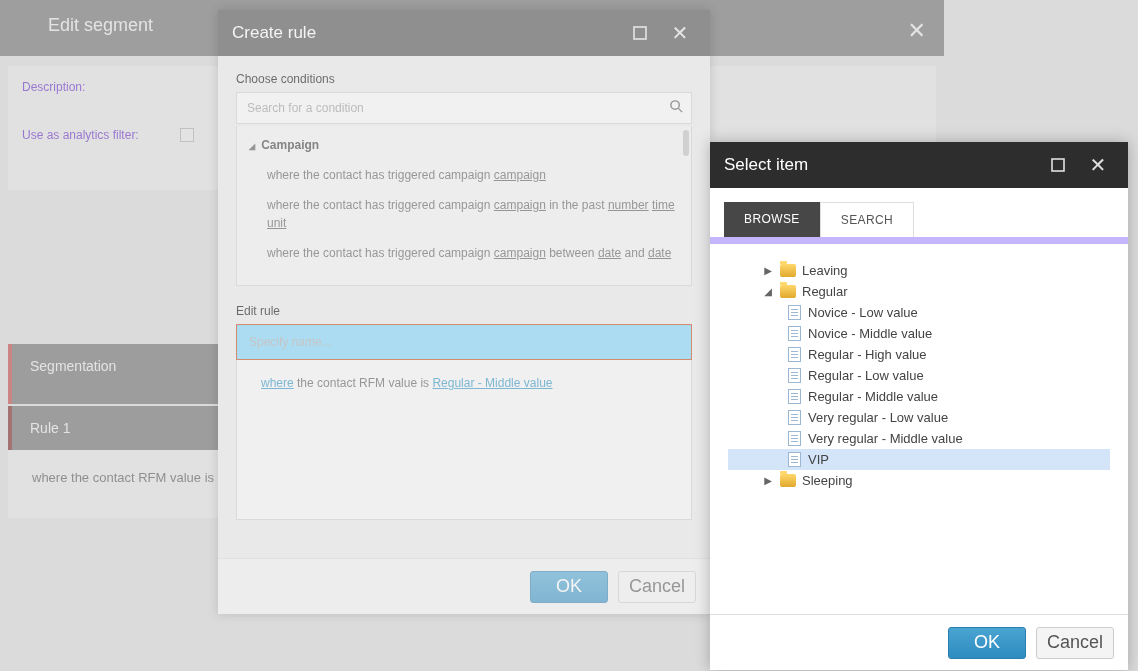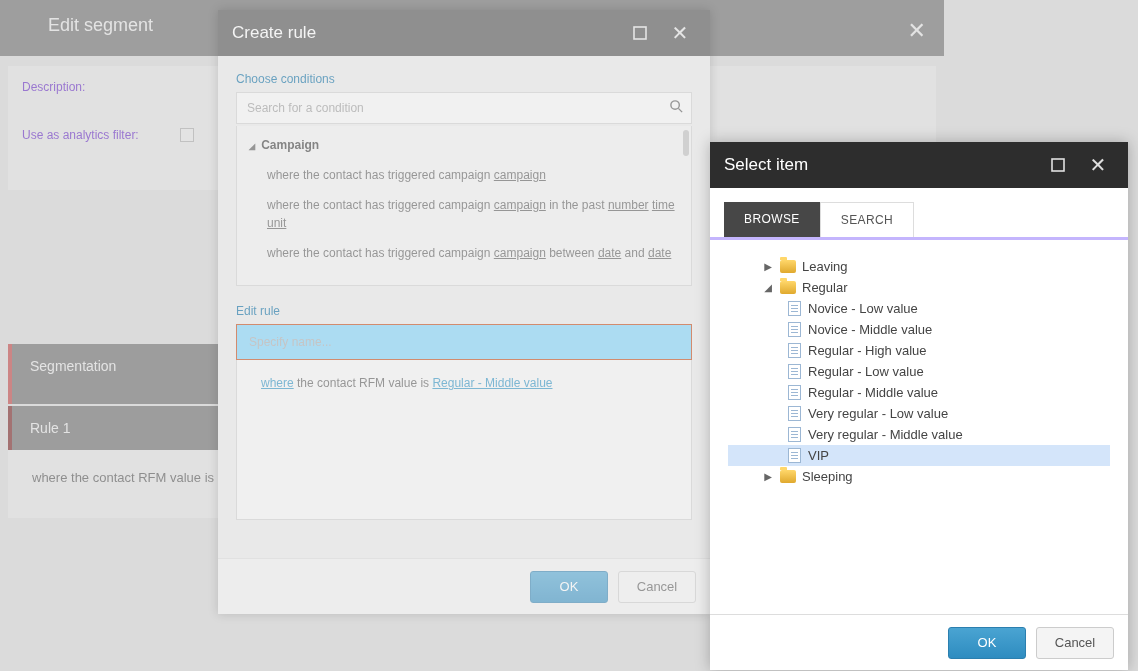--- a/index.html
+++ b/index.html
@@ -20,49 +20,49 @@
   .bg-tab.rule { top: 406px; background: #737373; border-left: 4px solid #7f1d1d; }
   .bg-rule-body { position: absolute; left: 8px; top: 450px; width: 928px; height: 68px; background: #fafafa; padding: 20px 24px; color: #555; font-size: 13px; }
   .bg-overlay { position: absolute; inset: 0; background: rgba(200,200,200,0.5); }
 
   
   .dlg1 { position: absolute; left: 218px; top: 10px; width: 492px; height: 604px; background: #ececec; box-shadow: 0 0 10px rgba(0,0,0,0.15); display: flex; flex-direction: column; }
   .dlg-hdr { height: 46px; background: #474747; color: #fff; display: flex; align-items: center; padding: 0 14px; }
   .dlg-hdr .title { font-size: 17px; font-weight: 400; flex: 1; }
   .dlg-hdr .hicon { width: 32px; text-align: center; font-size: 18px; cursor: pointer; opacity: 0.85; }
   .dlg-body { padding: 16px 18px; flex: 1; overflow: hidden; }
-  .sect-lbl { font-size: 12px; color: #0369a1; margin-bottom: 6px; }
+  .sect-lbl { font-size: 12px; color: #000000; margin-bottom: 6px; }
   .search-row { position: relative; margin-bottom: 2px; }
   .search-inp { width: 100%; height: 32px; border: 1px solid #cfcfcf; padding: 0 30px 0 10px; font-size: 12px; color: #333; background: #fafafa; }
   .search-inp::placeholder { color: #999; }
   .search-icn { position: absolute; right: 8px; top: 7px; font-size: 15px; color: #666; }
   .cond-box { border: 1px solid #d0d0d0; border-top: none; background: #f3f3f3; height: 160px; padding: 8px 10px; position: relative; overflow: hidden; }
   .cond-group { font-weight: 600; font-size: 12px; color: #333; margin: 4px 0 8px 2px; }
   .cond-group::before { content: "◢"; display: inline-block; transform: rotate(0deg); font-size: 8px; margin-right: 6px; color: #555; }
   .cond-item { font-size: 12px; color: #555; padding: 6px 0 6px 20px; line-height: 1.5; }
   .cond-item .u { text-decoration: underline; }
   .scroll-stub { position: absolute; right: 2px; top: 4px; width: 6px; height: 26px; background: #bdbdbd; border-radius: 3px; }
   .edit-rule-lbl { margin-top: 18px; }
   .name-inp { width: 100%; height: 36px; border: 1px solid #c2410c; padding: 0 12px; font-size: 12px; background: #7dd3fc; color: #333; }
   .name-inp::placeholder { color: #aaa; }
   .rule-box { border: 1px solid #d0d0d0; border-top: none; background: #f7f7f7; height: 160px; padding: 16px 24px; font-size: 12px; color: #555; }
   .rule-box .w { color: #2790c4; text-decoration: underline; cursor: pointer; }
   .dlg-ftr { height: 56px; background: #f2f2f2; display: flex; justify-content: flex-end; align-items: center; padding: 0 14px; gap: 10px; border-top: 1px solid #ddd; }
-  .btn { min-width: 78px; height: 32px; border-radius: 3px; font-size: 13px; cursor: pointer; }
+  .btn { min-width: 78px; height: 32px; border-radius: 3px; font-size: 18px; cursor: pointer; }
   .btn-primary { background: linear-gradient(#4aa4d2, #2e8cc0); border: 1px solid #2b7faf; color: #fff; }
   .btn-secondary { background: #f4f4f4; border: 1px solid #ccc; color: #555; }
 
   
   .dlg1-dim { position: absolute; inset: 0; background: rgba(230,230,230,0.45); pointer-events: none; }
 
   
   .dlg2 { position: absolute; left: 710px; top: 142px; width: 418px; height: 528px; background: #fff; box-shadow: 0 0 14px rgba(0,0,0,0.25); display: flex; flex-direction: column; }
   .dlg2 .dlg-hdr { background: #2d2d2d; }
   .dlg2 .dlg-body { padding: 0; display: flex; flex-direction: column; }
-  .tabs { display: flex; border-bottom: 3px solid #c4b5fd; padding: 14px 14px 0 14px; }
+  .tabs { display: flex; border-bottom: 7px solid #c4b5fd; padding: 14px 14px 0 14px; }
   .tab { padding: 10px 20px; font-size: 12px; letter-spacing: 0.4px; cursor: pointer; }
   .tab.active { background: #474747; color: #fff; }
   .tab.inactive { background: #fff; color: #555; border: 1px solid #ddd; border-bottom: none; }
   .tree { padding: 16px 18px; flex: 1; overflow: auto; font-size: 13px; color: #444; }
   .node { padding: 3px 0; display: flex; align-items: center; }
   .node .exp { width: 12px; font-size: 10px; color: #666; margin-right: 6px; text-align: center; }
   .node .folder { width: 16px; height: 13px; margin-right: 6px; display: inline-block; background: linear-gradient(#ffd76a, #e0a92e); border-radius: 2px; position: relative; }
   .node .folder::before { content: ""; position: absolute; top: -3px; left: 0; width: 7px; height: 3px; background: #ffd76a; border-radius: 1px 1px 0 0; }
   .node .page { width: 13px; height: 15px; margin-right: 7px; border: 1px solid #9cb7d4; background: #fff; position: relative; }
   .node .page::after { content: ""; position: absolute; left: 2px; right: 2px; top: 3px; height: 7px; background: repeating-linear-gradient(#9cb7d4 0 1px, transparent 1px 3px); }

